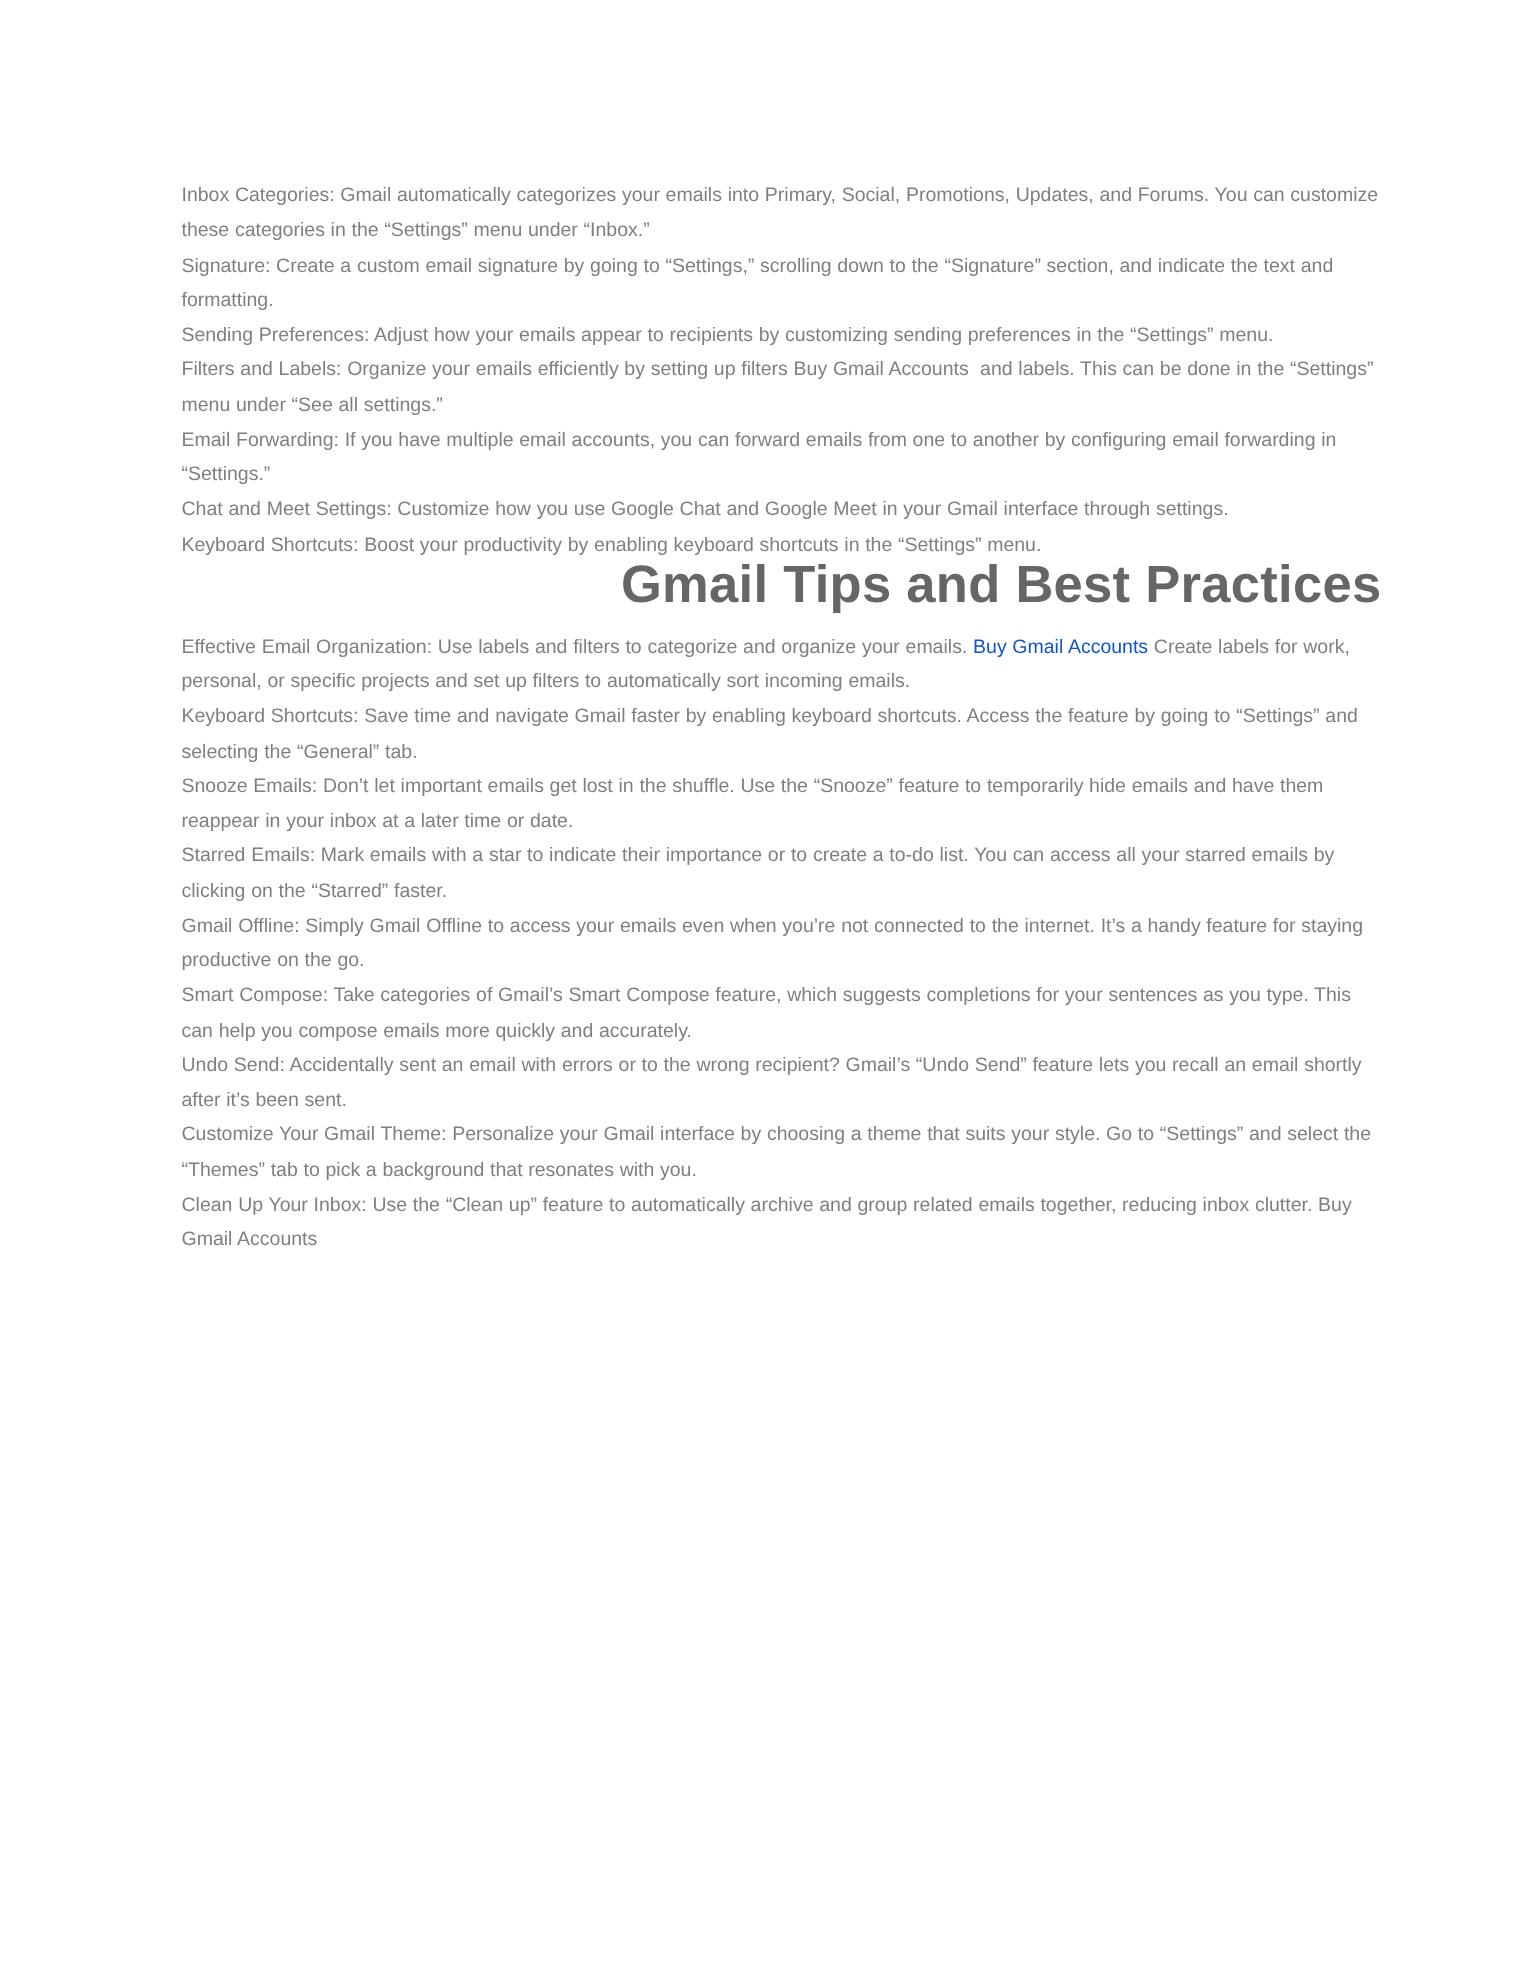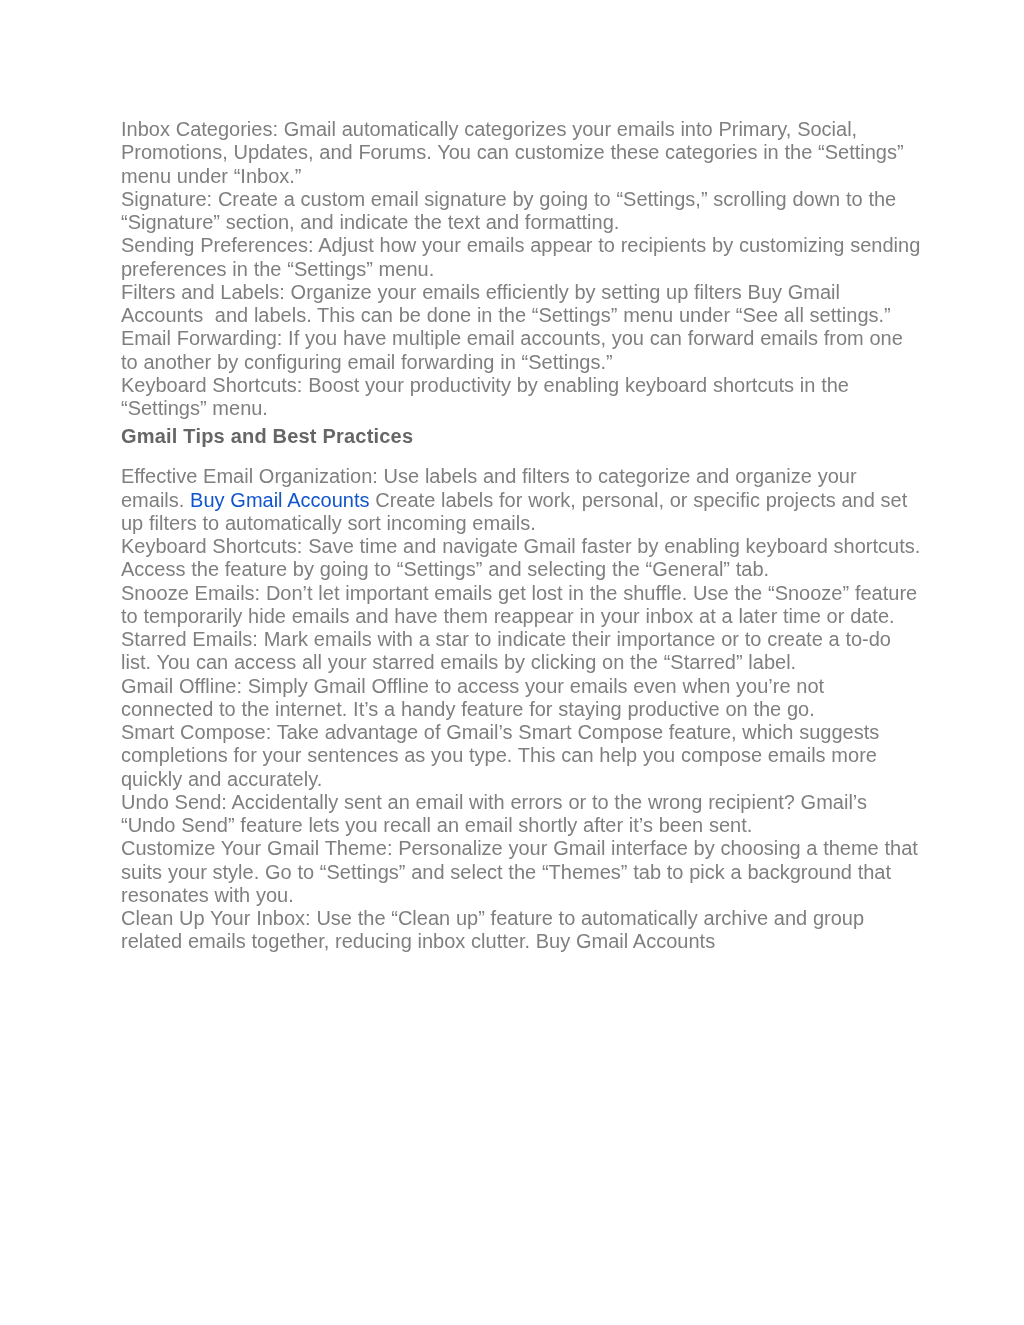--- a/index.html
+++ b/index.html
@@ -17,57 +17,59 @@
   }
   .doc-content {
     position: absolute;
     left: 121px;
     top: 118px;
     width: 800px;
   }
   .doc-paragraph {
     margin: 0;
     padding: 0;
-    font-size: 20px;
+    font-size: 13px;
     line-height: 23.25px;
     color: #7f7f7f;
     white-space: pre-wrap;
     word-spacing: 0.2px;
   }
   .doc-heading {
     margin: 0 0 13px 0;
     padding: 0;
-    font-size: 20px;
+    font-size: 35px;
     line-height: 32px;
     font-weight: 700;
     color: #666666;
     letter-spacing: 0.2px;
+    text-align: right;
   }
   .doc-link {
     color: #1155cc;
     text-decoration: none;
     cursor: pointer;
   }
 </style>
 </head>
 <body>
 
 <div class="doc-content">
   <p class="doc-paragraph">Inbox Categories: Gmail automatically categorizes your emails into Primary, Social, Promotions, Updates, and Forums. You can customize these categories in the “Settings” menu under “Inbox.”</p>
   <p class="doc-paragraph">Signature: Create a custom email signature by going to “Settings,” scrolling down to the “Signature” section, and indicate the text and formatting.</p>
   <p class="doc-paragraph">Sending Preferences: Adjust how your emails appear to recipients by customizing sending preferences in the “Settings” menu.</p>
   <p class="doc-paragraph">Filters and Labels: Organize your emails efficiently by setting up filters Buy Gmail Accounts  and labels. This can be done in the “Settings” menu under “See all settings.”</p>
   <p class="doc-paragraph">Email Forwarding: If you have multiple email accounts, you can forward emails from one to another by configuring email forwarding in “Settings.”</p>
+  <p class="doc-paragraph">Chat and Meet Settings: Customize how you use Google Chat and Google Meet in your Gmail interface through settings.</p>
   <p class="doc-paragraph">Keyboard Shortcuts: Boost your productivity by enabling keyboard shortcuts in the “Settings” menu.</p>
 
   <h1 class="doc-heading">Gmail Tips and Best Practices</h1>
 
   <p class="doc-paragraph"><span>Effective Email Organization: Use labels and filters to categorize and organize your emails. </span><a class="doc-link">Buy Gmail Accounts</a><span> Create labels for work, personal, or specific projects and set up filters to automatically sort incoming emails.</span></p>
 
   <p class="doc-paragraph">Keyboard Shortcuts: Save time and navigate Gmail faster by enabling keyboard shortcuts. Access the feature by going to “Settings” and selecting the “General” tab.</p>
   <p class="doc-paragraph">Snooze Emails: Don’t let important emails get lost in the shuffle. Use the “Snooze” feature to temporarily hide emails and have them reappear in your inbox at a later time or date.</p>
-  <p class="doc-paragraph">Starred Emails: Mark emails with a star to indicate their importance or to create a to-do list. You can access all your starred emails by clicking on the “Starred” label.</p>
+  <p class="doc-paragraph">Starred Emails: Mark emails with a star to indicate their importance or to create a to-do list. You can access all your starred emails by clicking on the “Starred” faster.</p>
   <p class="doc-paragraph">Gmail Offline: Simply Gmail Offline to access your emails even when you’re not connected to the internet. It’s a handy feature for staying productive on the go.</p>
-  <p class="doc-paragraph">Smart Compose: Take advantage of Gmail’s Smart Compose feature, which suggests completions for your sentences as you type. This can help you compose emails more quickly and accurately.</p>
+  <p class="doc-paragraph">Smart Compose: Take categories of Gmail’s Smart Compose feature, which suggests completions for your sentences as you type. This can help you compose emails more quickly and accurately.</p>
   <p class="doc-paragraph">Undo Send: Accidentally sent an email with errors or to the wrong recipient? Gmail’s “Undo Send” feature lets you recall an email shortly after it’s been sent.</p>
   <p class="doc-paragraph">Customize Your Gmail Theme: Personalize your Gmail interface by choosing a theme that suits your style. Go to “Settings” and select the “Themes” tab to pick a background that resonates with you.</p>
   <p class="doc-paragraph">Clean Up Your Inbox: Use the “Clean up” feature to automatically archive and group related emails together, reducing inbox clutter. Buy Gmail Accounts</p>
 </div>
 
 </body></html>

